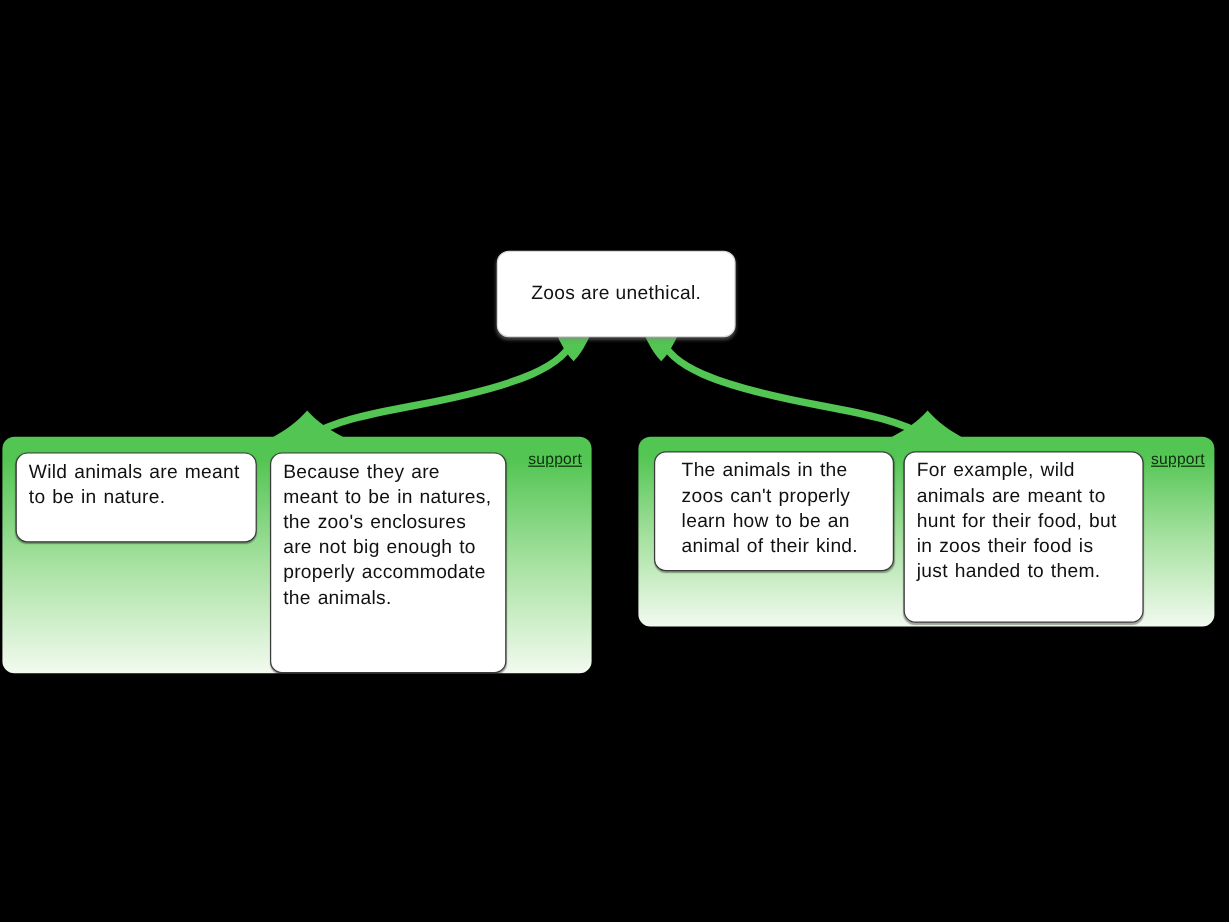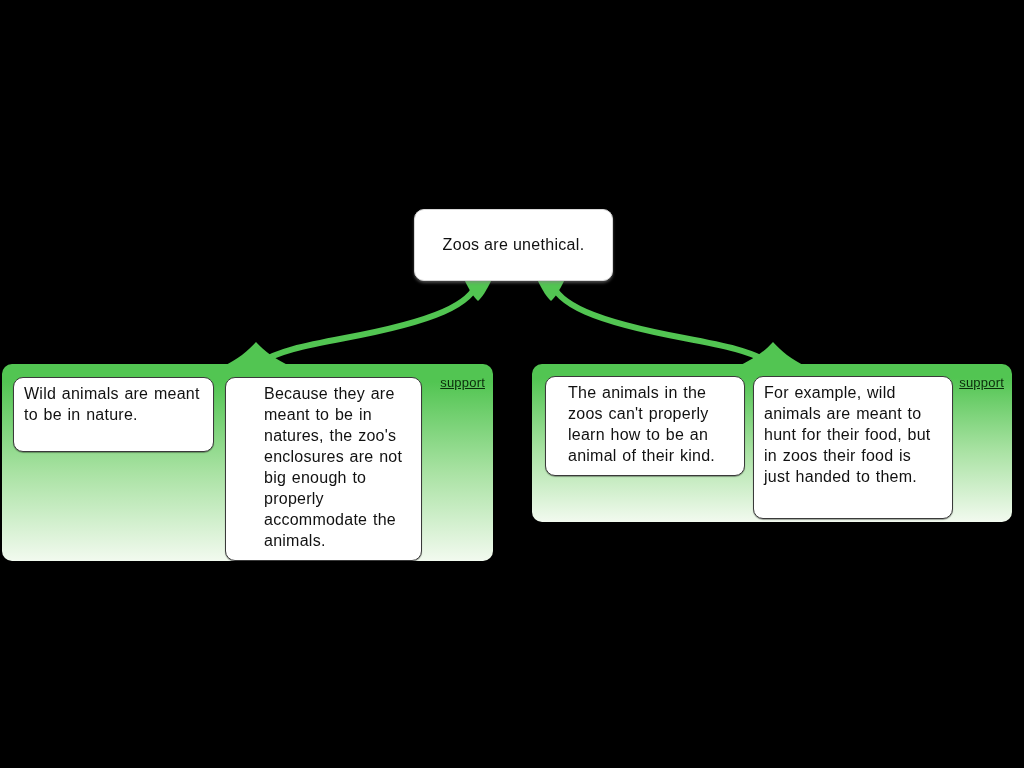--- a/index.html
+++ b/index.html
@@ -32,21 +32,21 @@
   
   .card{
     position:absolute;background:#fff;border:1.5px solid #3a3a3a;border-radius:10px;
     box-shadow:0 1px 1px rgba(0,0,0,.35);box-sizing:border-box;overflow:hidden;
   }
   .card .card-text{
     display:block;padding:5px 10px;font-size:16px;line-height:21px;
     letter-spacing:.25px;word-spacing:1px;
   }
   #card-1{left:11px;top:13px;width:201px;height:75px;}
-  #card-2{left:223px;top:13px;width:197px;height:184px;padding-left:28px;}
+  #card-2{left:223px;top:13px;width:197px;height:184px;}
   #card-3{left:13px;top:12px;width:200px;height:100px;padding-left:12px;}
   #card-4{left:221px;top:12px;width:200px;height:143px;}
 </style>
 </head>
 <body>
 
 <div id="stage">
 
   <svg id="connector-layer" viewBox="0 0 1024 768" xmlns="http://www.w3.org/2000/svg">
     <defs>

